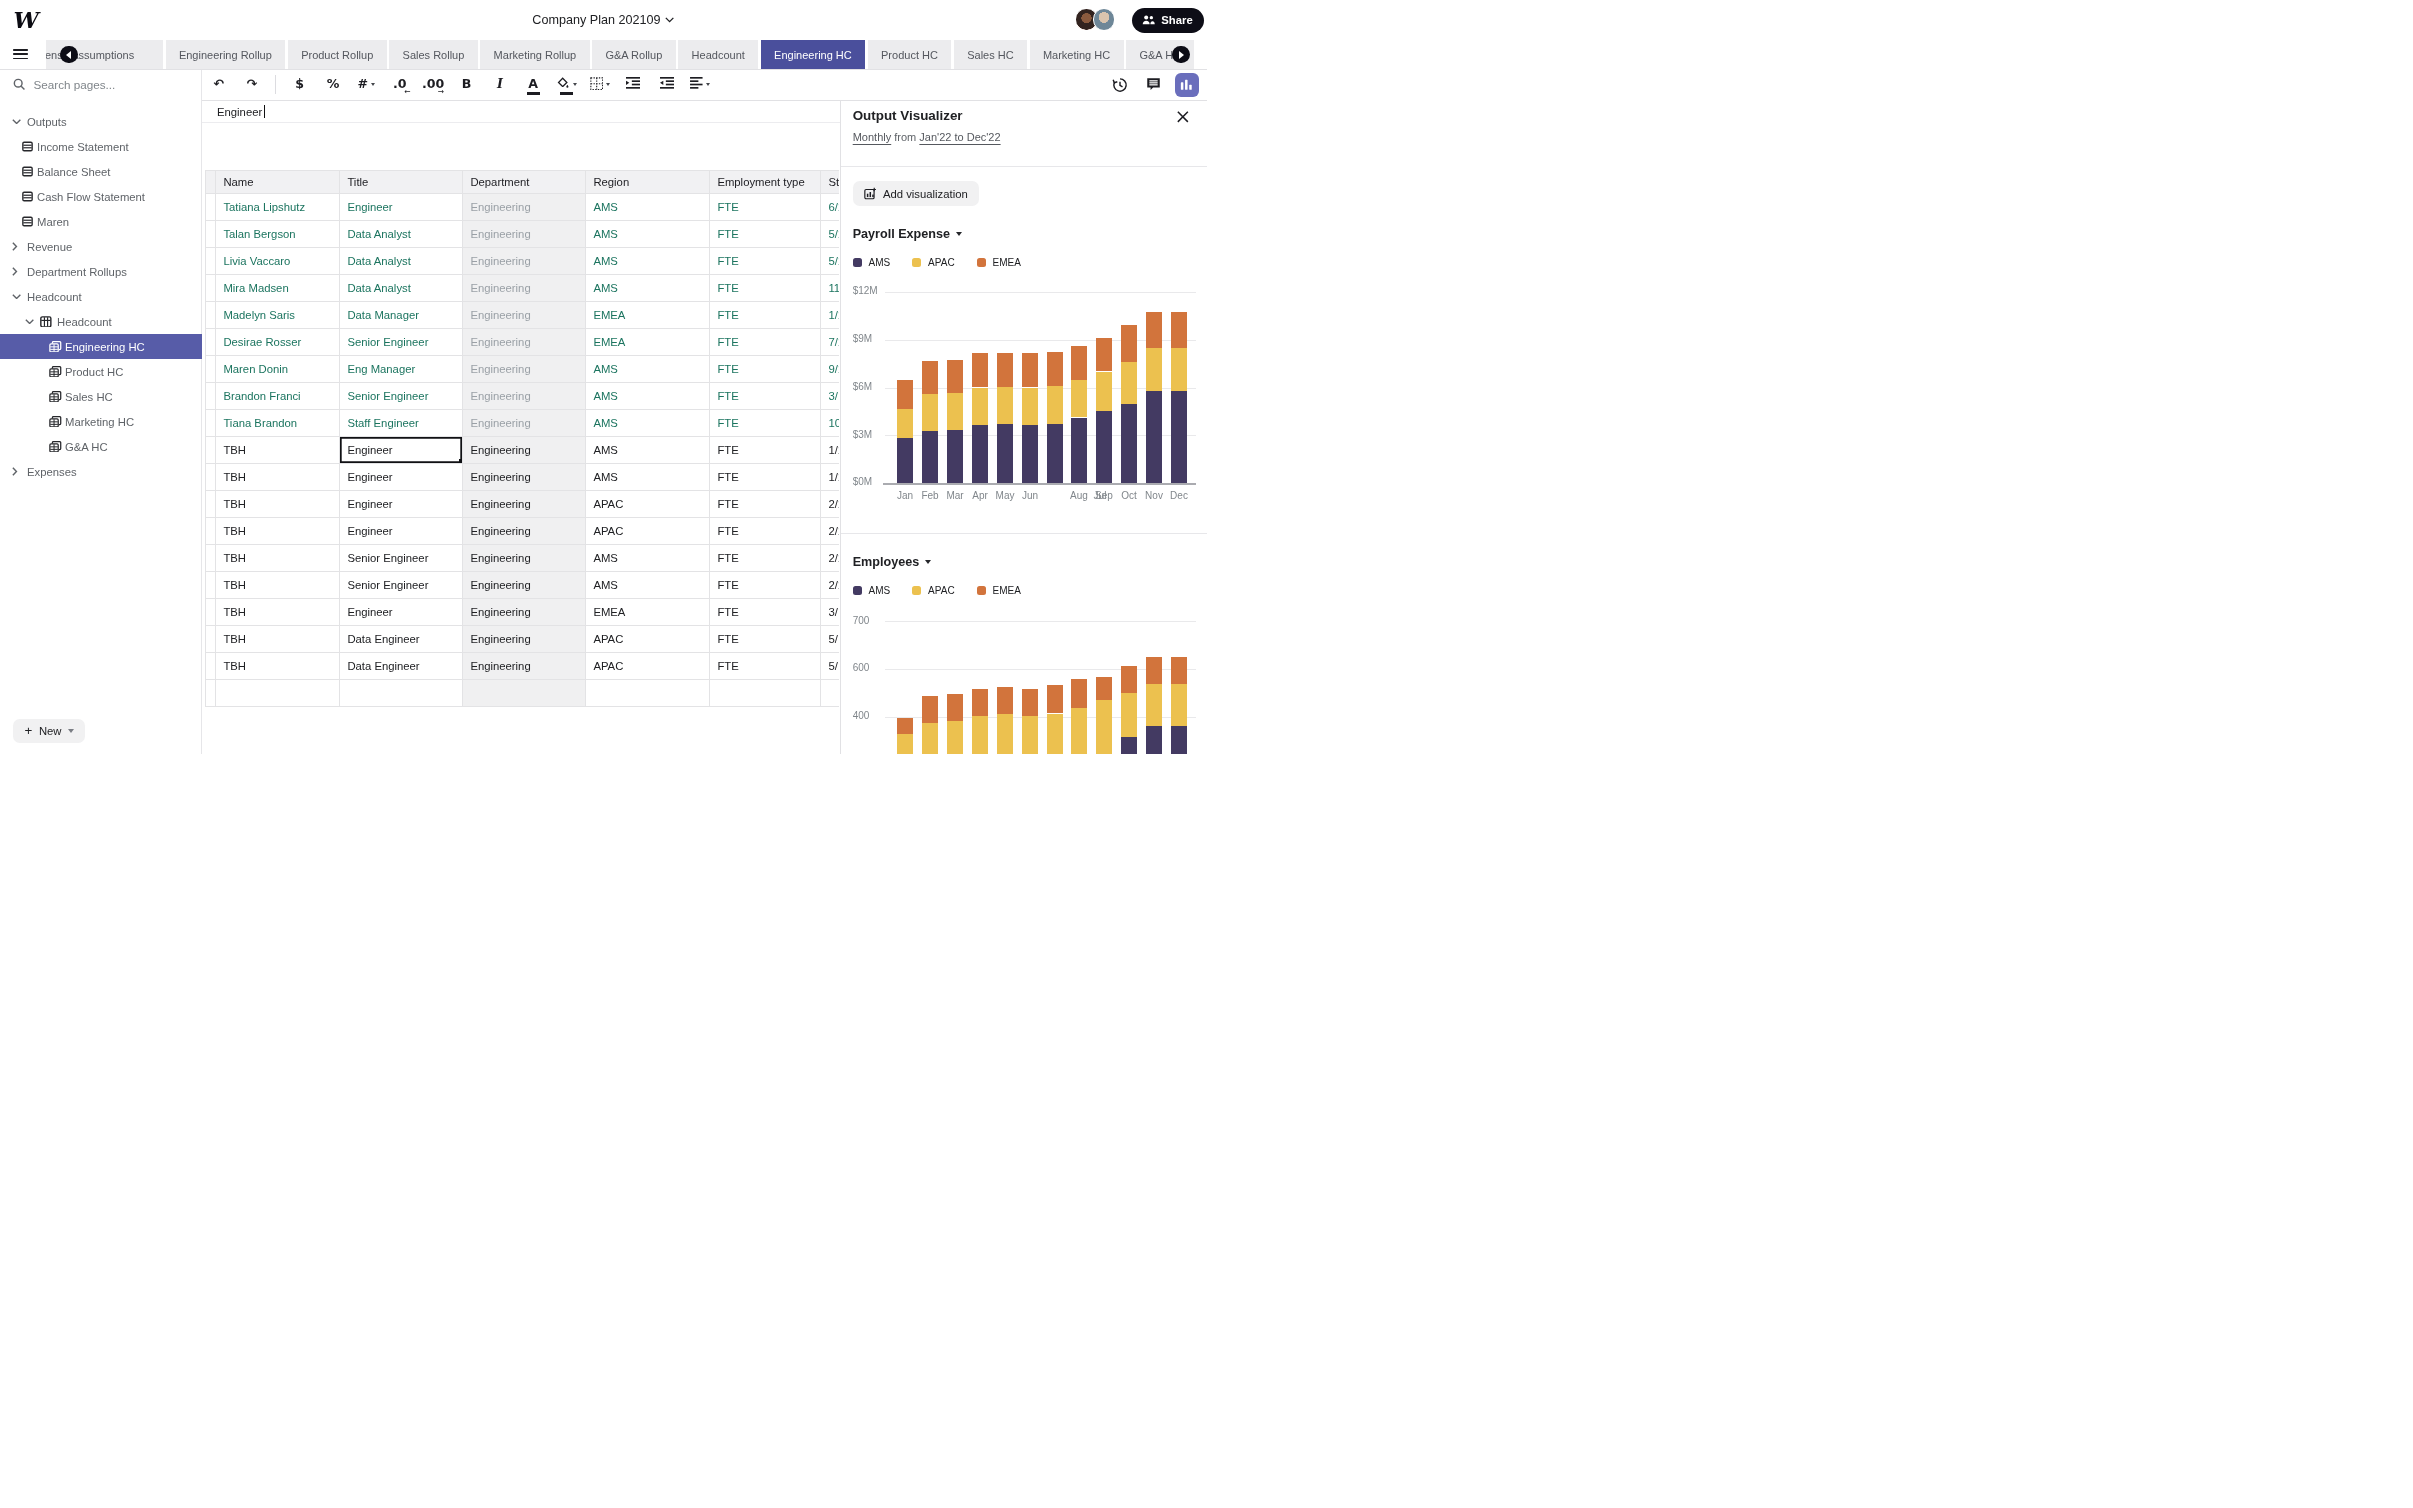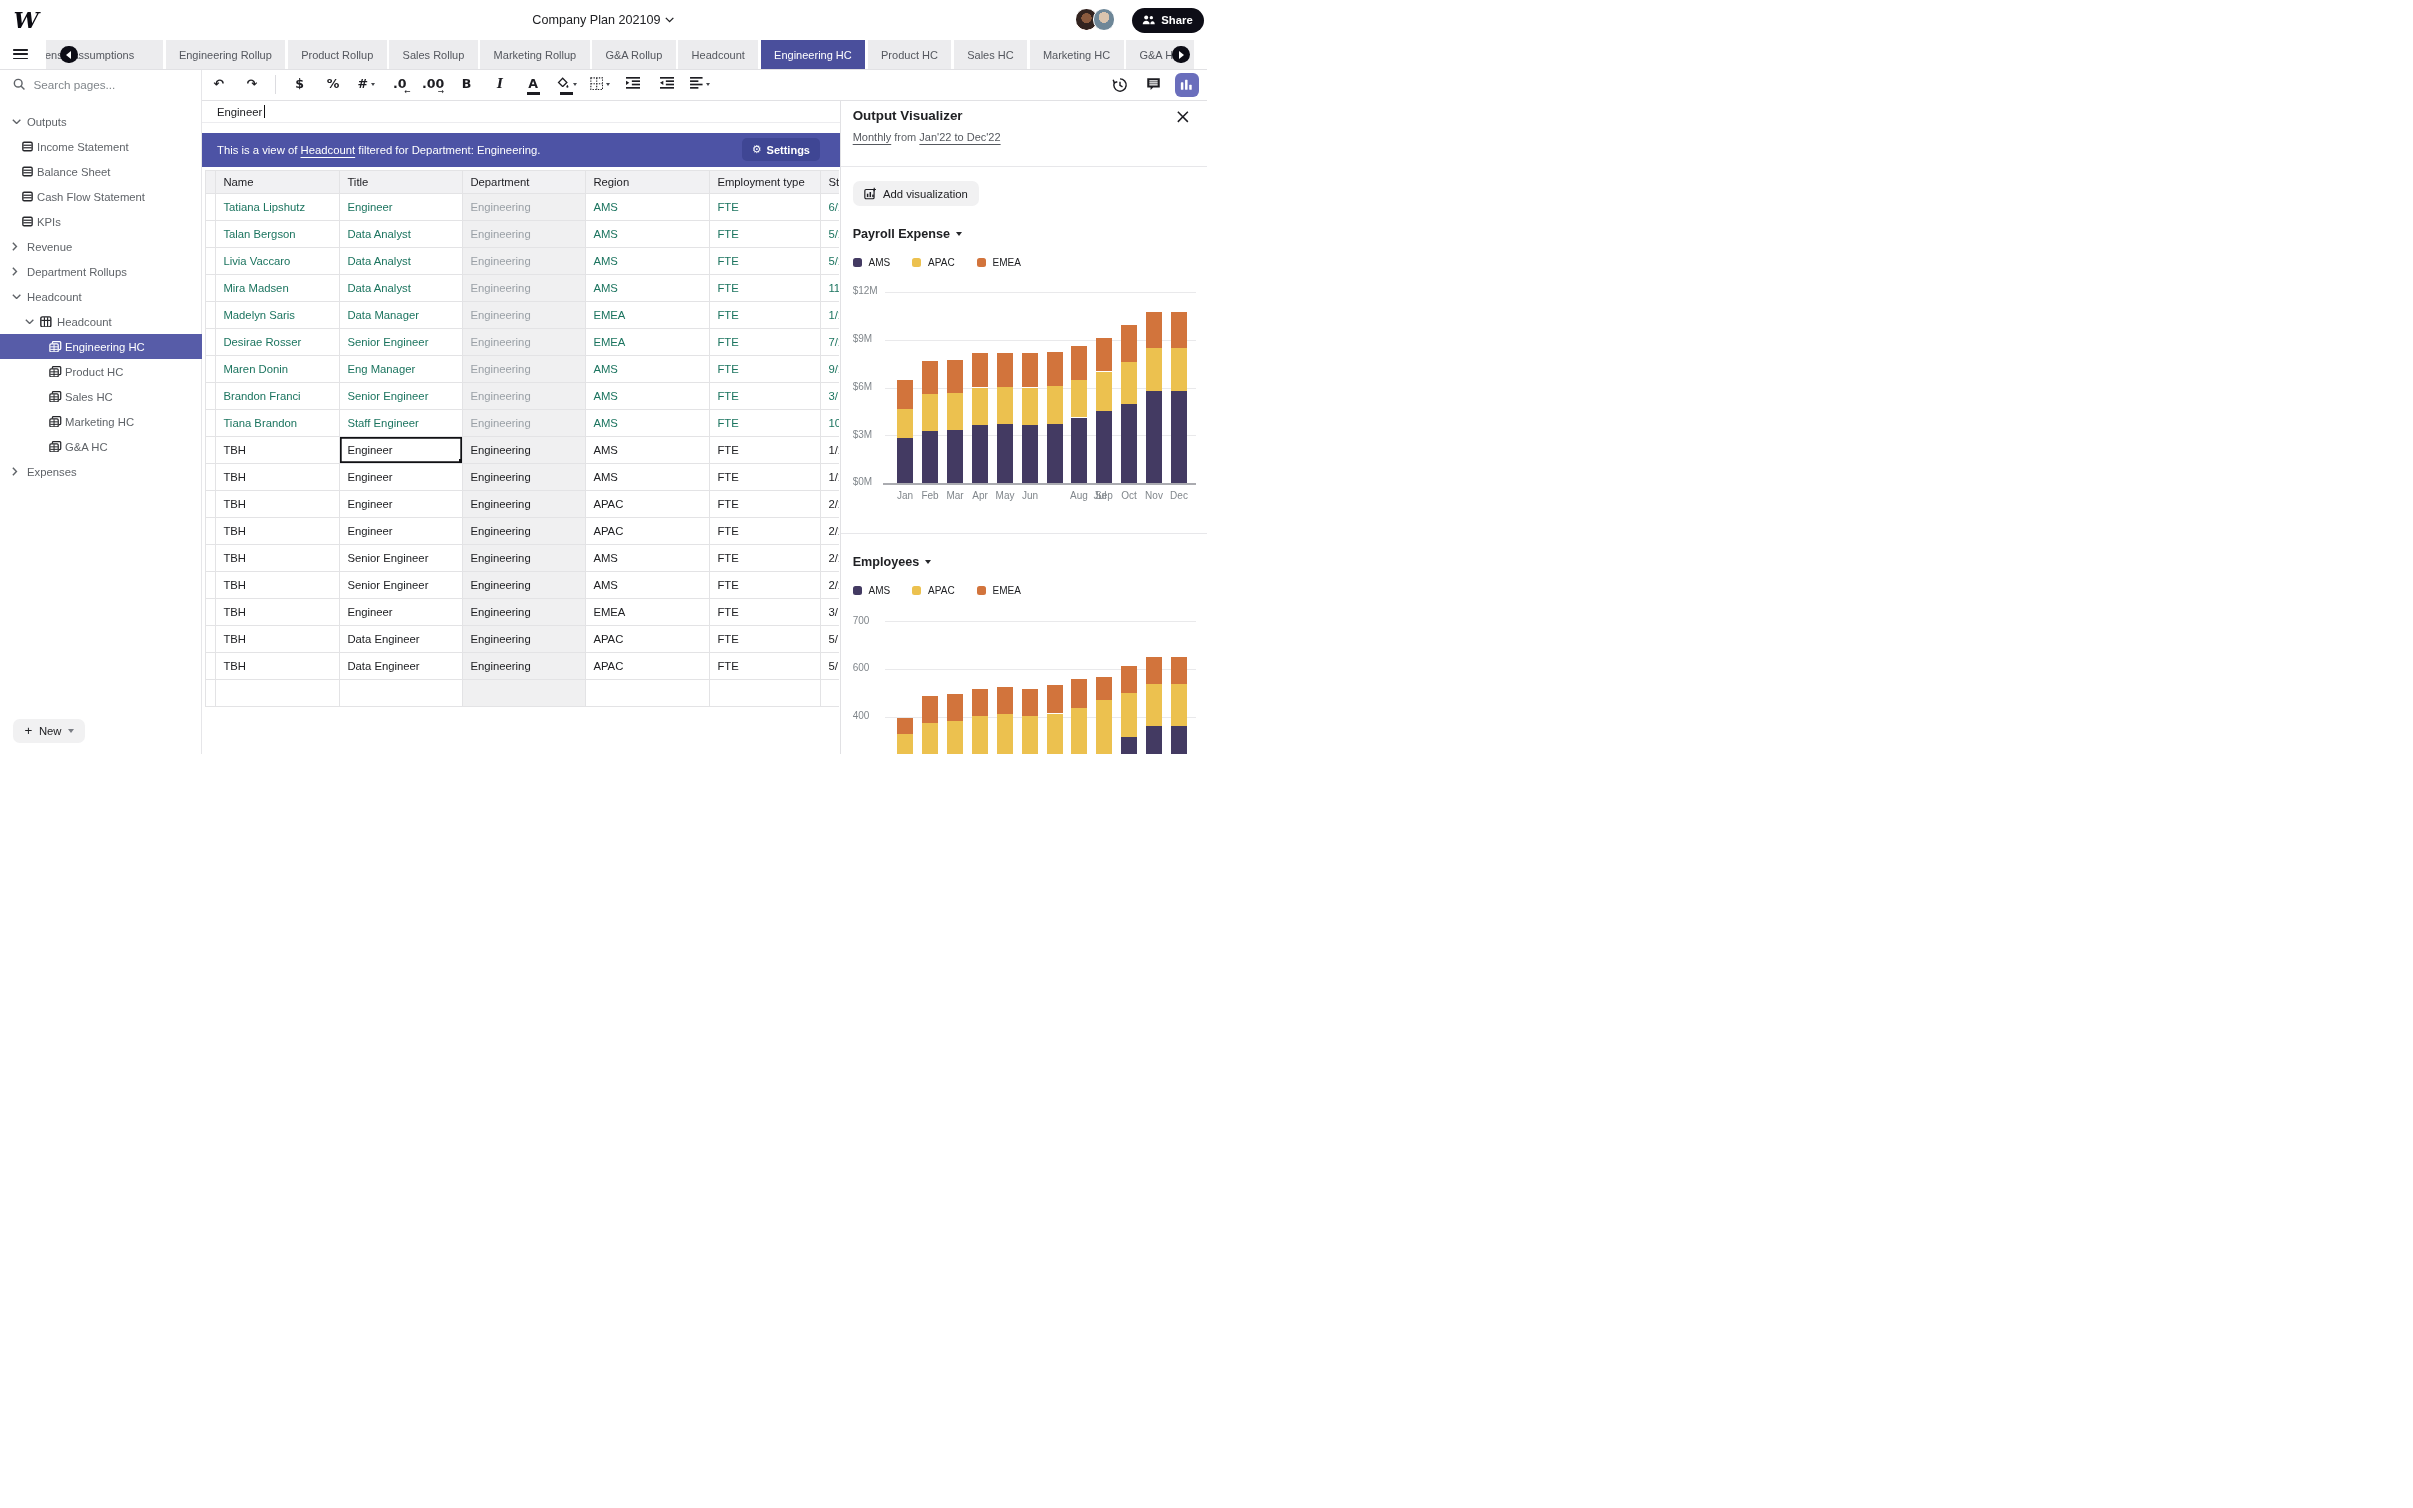--- a/index.html
+++ b/index.html
@@ -357,21 +357,21 @@
           <span class="tlabel" style="left: 37px;">Cash Flow Statement</span>
         </div>
         <div class="tree-item">
           <span class="ticon" style="left: 22px;">
             <svg width="11" height="11" viewBox="0 0 13 13">
               <rect x="1" y="1.5" width="11" height="10" rx="1.5" fill="none" stroke="currentColor" stroke-width="1.6"></rect>
               <line x1="1.6" y1="5" x2="11.4" y2="5" stroke="currentColor" stroke-width="1.4"></line>
               <line x1="1.6" y1="8" x2="11.4" y2="8" stroke="currentColor" stroke-width="1.4"></line>
             </svg>
           </span>
-          <span class="tlabel" style="left: 37px;">KPIs</span>
+          <span class="tlabel" style="left: 37px;">Maren</span>
         </div>
         <div class="tree-item">
           <span class="chev" style="left: 11.7px;">
             <svg width="5.9" height="9.2" viewBox="0 0 7 11">
               <path d="M1 1l4.3 4.5L1 10" fill="none" stroke="currentColor" stroke-width="1.7"></path>
             </svg>
           </span>
           <span class="tlabel" style="left: 27px;">Revenue</span>
         </div>
         <div class="tree-item">
@@ -479,27 +479,20 @@
       <span style="font-size:13.4px;font-weight:400;">+</span>
       <span>New</span>
       <span class="nv-caret"></span>
     </button>
   </div>
 
   <div id="content">
     <div id="formula-bar">
       <span>Engineer</span>
         <span id="cursor"></span>
-    </div>
-    <div id="banner">
-      <span><span>This is a view of </span><span class="bn-link">Headcount</span><span> filtered for Department: Engineering.</span></span>
-      <button id="settings-btn">
-        <span style="font-family:'DejaVu Sans',sans-serif;font-size:11px;">⚙</span>
-        <span>Settings</span>
-      </button>
     </div>
     <div id="tableWrap">
         <div class="trow thead">
           <div class="tcell gutter" style="width: 10.5px;"></div>
           <div class="tcell" style="width: 124px;">
             <span>Name</span>
           </div>
           <div class="tcell" style="width: 123px;">
             <span>Title</span>
           </div>

